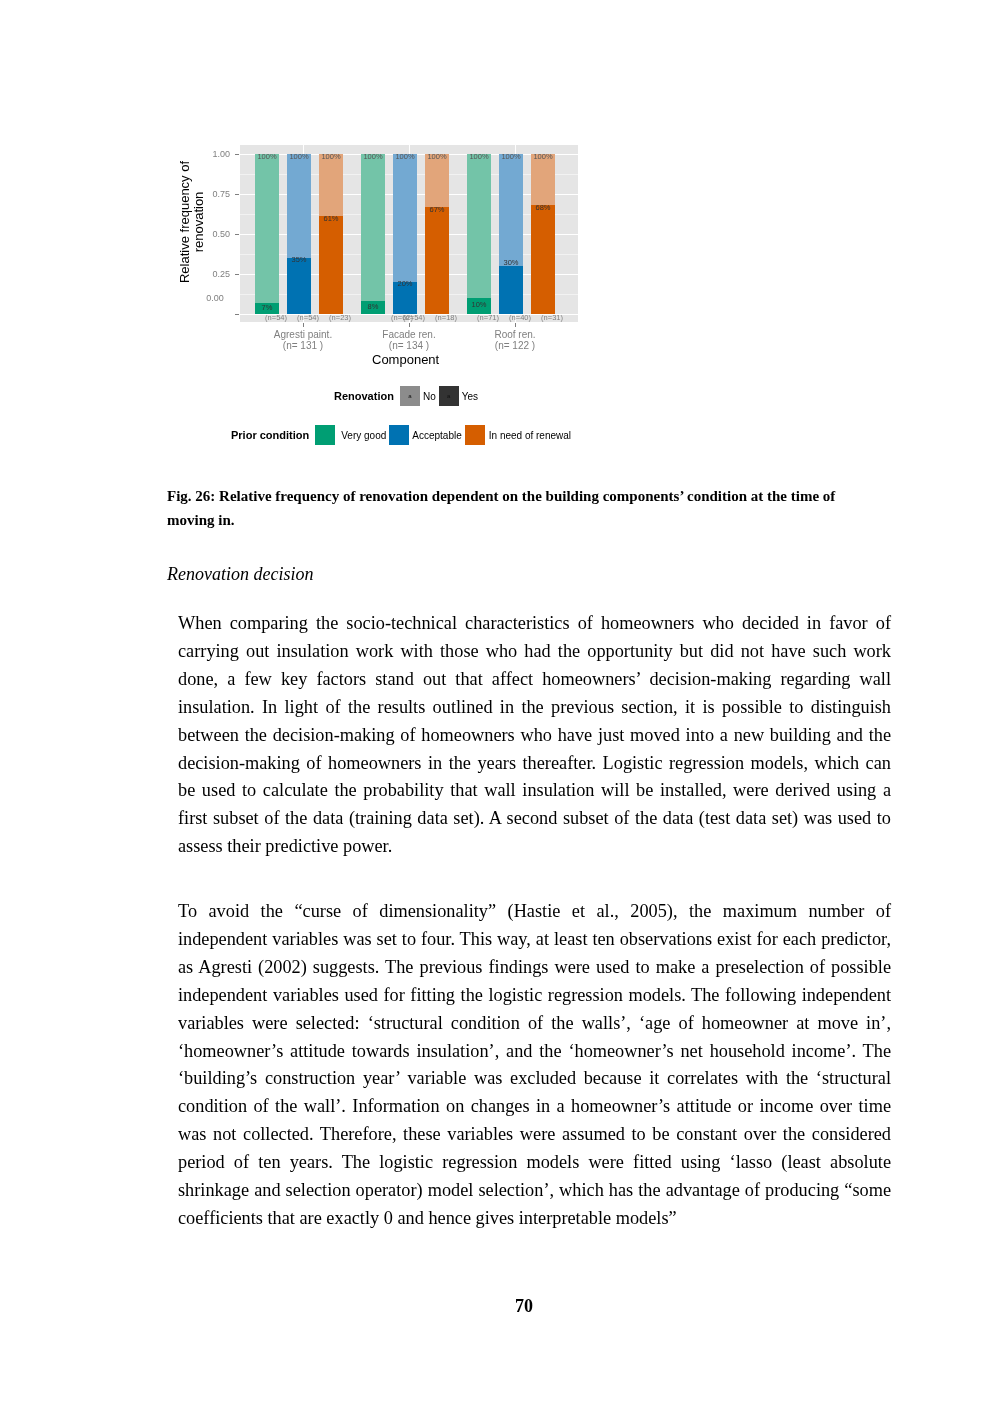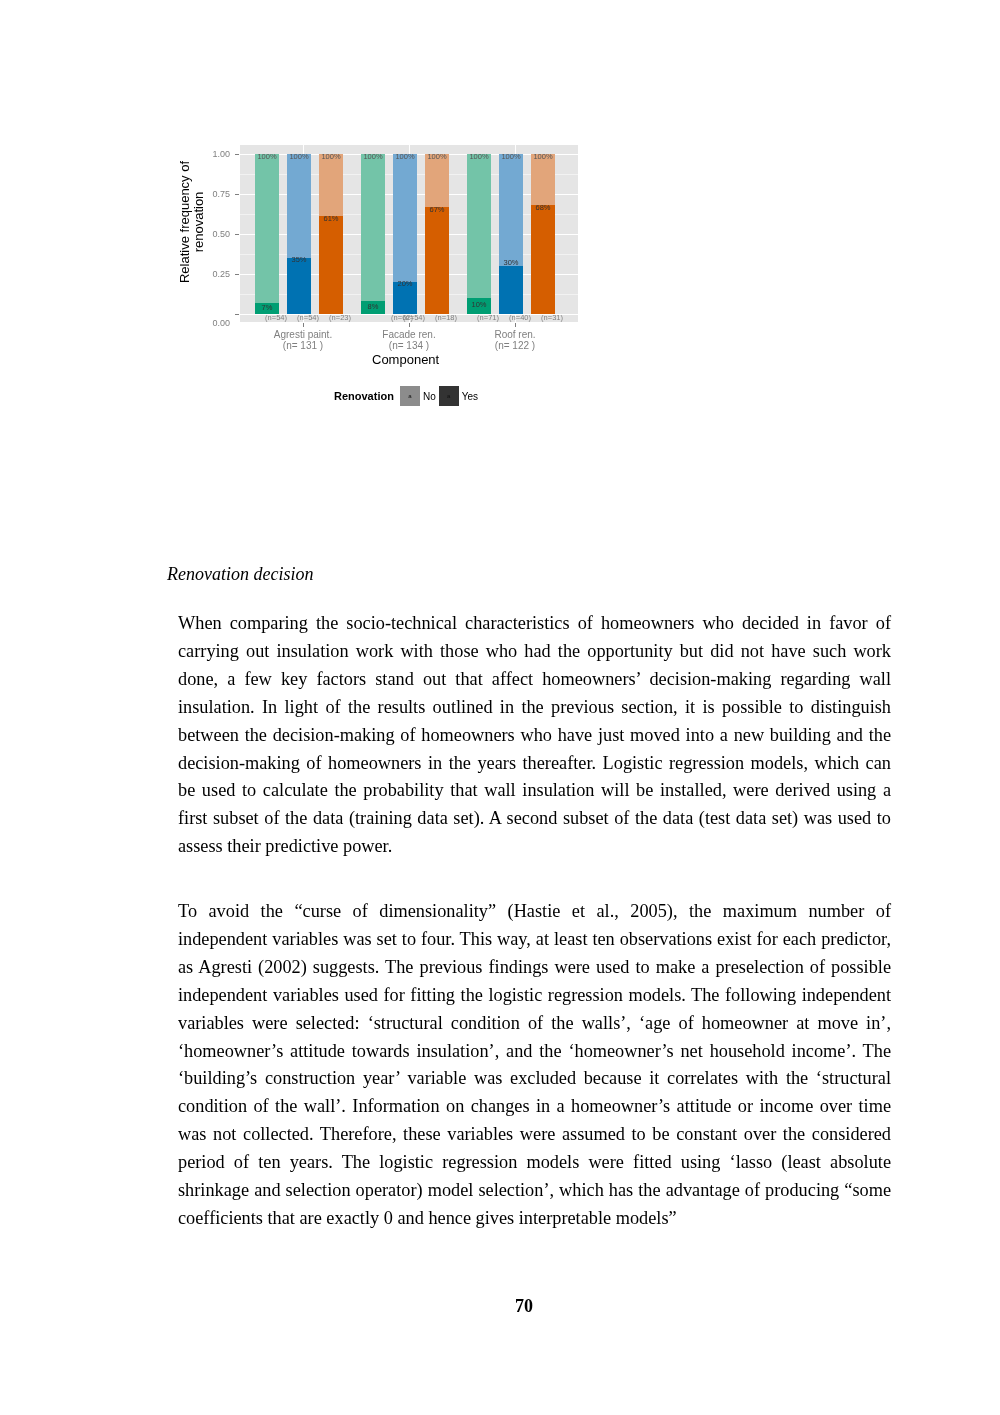--- a/index.html
+++ b/index.html
@@ -44,21 +44,21 @@
   <div class="chart">
 
     <div class="ytitle" style="left:-48px; top:68px;">
       <span>Relative frequency of renovation</span>
     </div>
 
     <div class="ytick" style="left:30px; top:9px;">1.00</div>
     <div class="ytick" style="left:30px; top:49px;">0.75</div>
     <div class="ytick" style="left:30px; top:89px;text-align:right;">0.50</div>
     <div class="ytick" style="left:30px; top:129px;">0.25</div>
-    <div class="ytick" style="left:30px; top:178px;">0.00</div>
+    <div class="ytick" style="left:30px; top:153px;text-align:center;">0.00</div>
     <div class="ytickmark" style="left:65px; top:14px;"></div>
     <div class="ytickmark" style="left:65px; top:54px;"></div>
     <div class="ytickmark" style="left:65px; top:94px;"></div>
     <div class="ytickmark" style="left:65px; top:134px;"></div>
     <div class="ytickmark" style="left:65px; top:174px;"></div>
 
     <div class="panel">
 
       <div class="gridline" style="top:9px;"></div>
       <div class="gridline minor" style="top:29px;"></div>
@@ -165,22 +165,32 @@
       <span class="sw" style="background:#8c8c8c;">
           <span>a</span>
         </span>
       <span class="legend-txt">No</span>
       <span class="sw" style="background:#333333;">
           <span>a</span>
         </span>
       <span class="legend-txt">Yes</span>
     </div>
 
+    <div class="legend-row" style="left:61px; top:285px;">
+      <span class="legend-title">Prior condition</span>
+      <span class="sw" style="background:#009e73;"></span>
+      <span class="legend-txt" style="margin-left:6px;">Very good</span>
+      <span class="sw" style="background:#0072b2;"></span>
+      <span class="legend-txt">Acceptable</span>
+      <span class="sw" style="background:#d55e00;"></span>
+      <span class="legend-txt" style="margin-left:4px;">In need of renewal</span>
+    </div>
   </div>
 
+  <div class="caption">Fig. 26: Relative frequency of renovation dependent on the building components’ condition at the time of moving in.</div>
 
   <div class="heading">Renovation decision</div>
 
   <p class="para" style="top:599px;">When comparing the socio-technical characteristics of homeowners who decided in favor of carrying out insulation work with those who had the opportunity but did not have such work done, a few key factors stand out that affect homeowners’ decision-making regarding wall insulation. In light of the results outlined in the previous section, it is possible to distinguish between the decision-making of homeowners who have just moved into a new building and the decision-making of homeowners in the years thereafter. Logistic regression models, which can be used to calculate the probability that wall insulation will be installed, were derived using a first subset of the data (training data set). A second subset of the data (test data set) was used to assess their predictive power.</p>
   <p class="para" style="top:887px;">To avoid the “curse of dimensionality” (Hastie et al., 2005), the maximum number of independent variables was set to four. This way, at least ten observations exist for each predictor, as Agresti (2002) suggests. The previous findings were used to make a preselection of possible independent variables used for fitting the logistic regression models. The following independent variables were selected: ‘structural condition of the walls’, ‘age of homeowner at move in’, ‘homeowner’s attitude towards insulation’, and the ‘homeowner’s net household income’. The ‘building’s construction year’ variable was excluded because it correlates with the ‘structural condition of the wall’. Information on changes in a homeowner’s attitude or income over time was not collected. Therefore, these variables were assumed to be constant over the considered period of ten years. The logistic regression models were fitted using ‘lasso (least absolute shrinkage and selection operator) model selection’, which has the advantage of producing “some coefficients that are exactly 0 and hence gives interpretable models”</p>
 
   <div class="pagenum">70</div>
 </div>
 
 </body></html>

